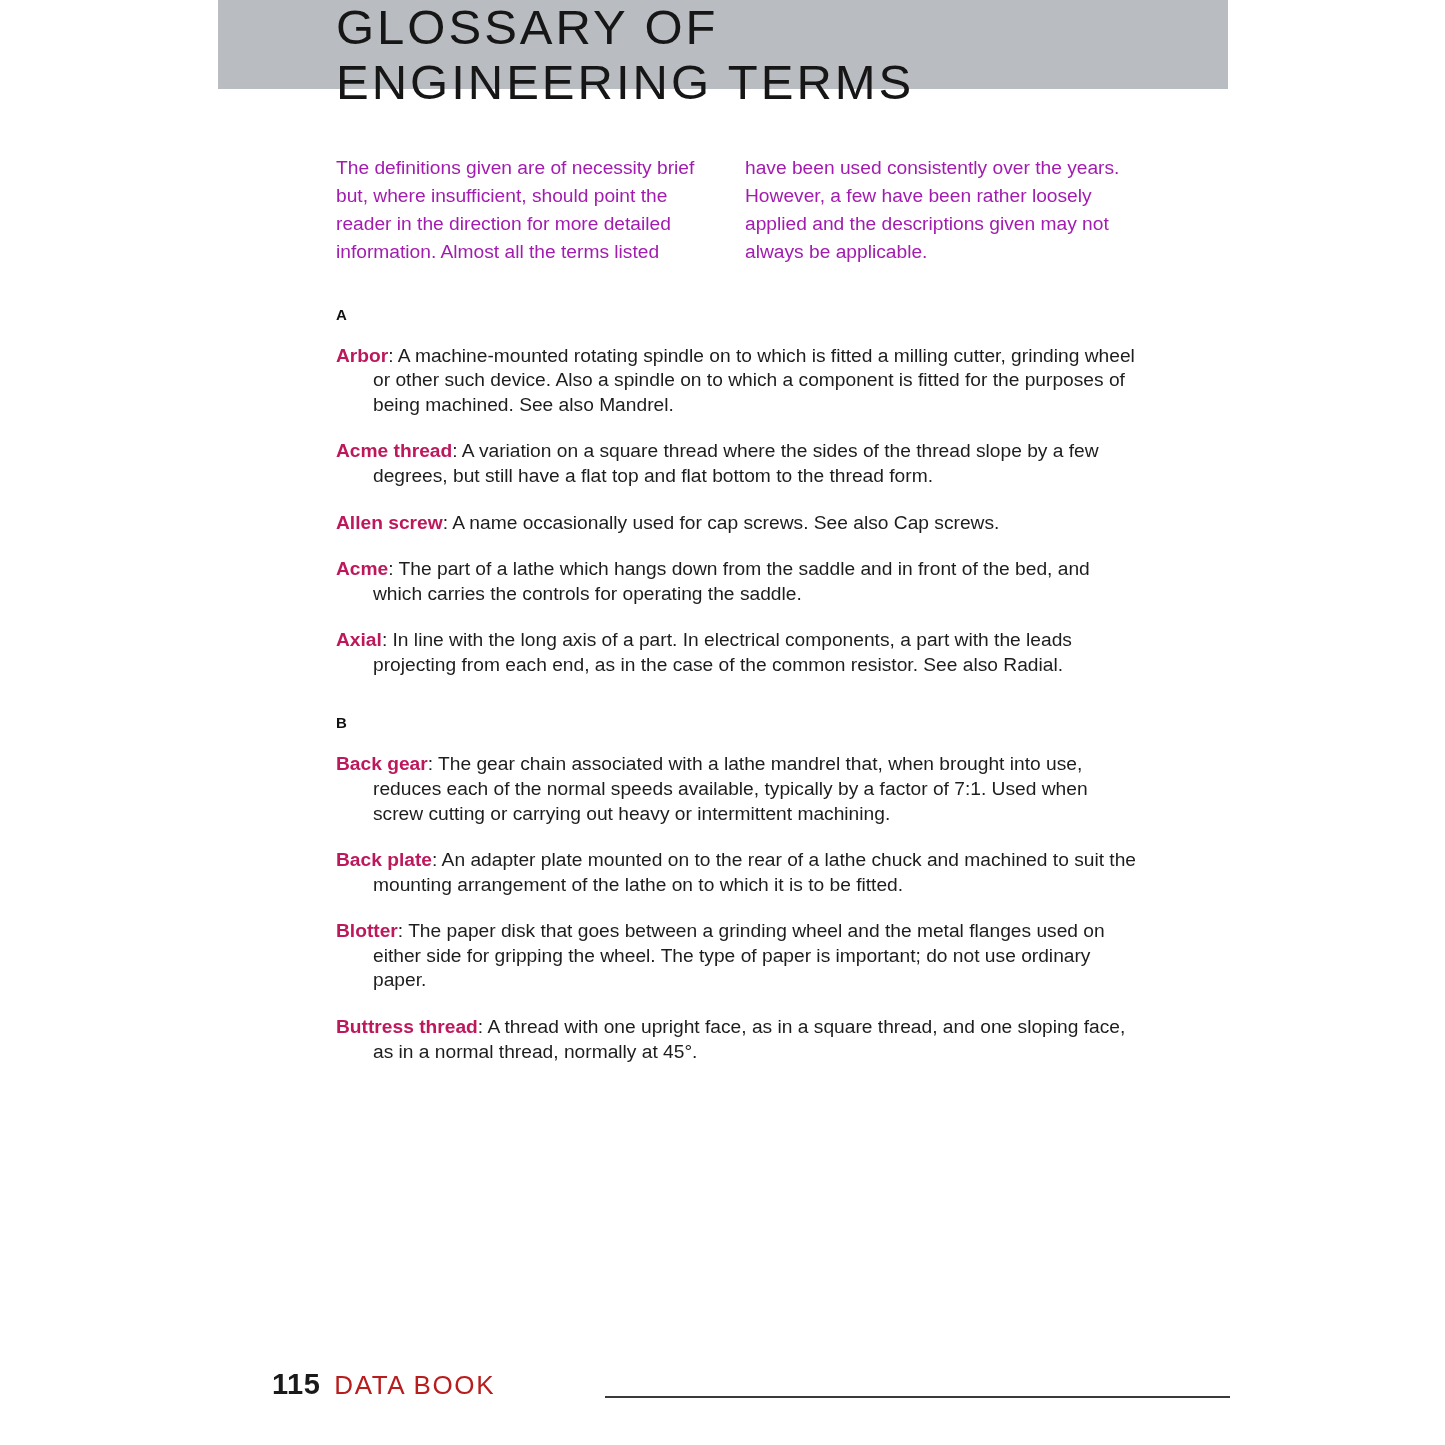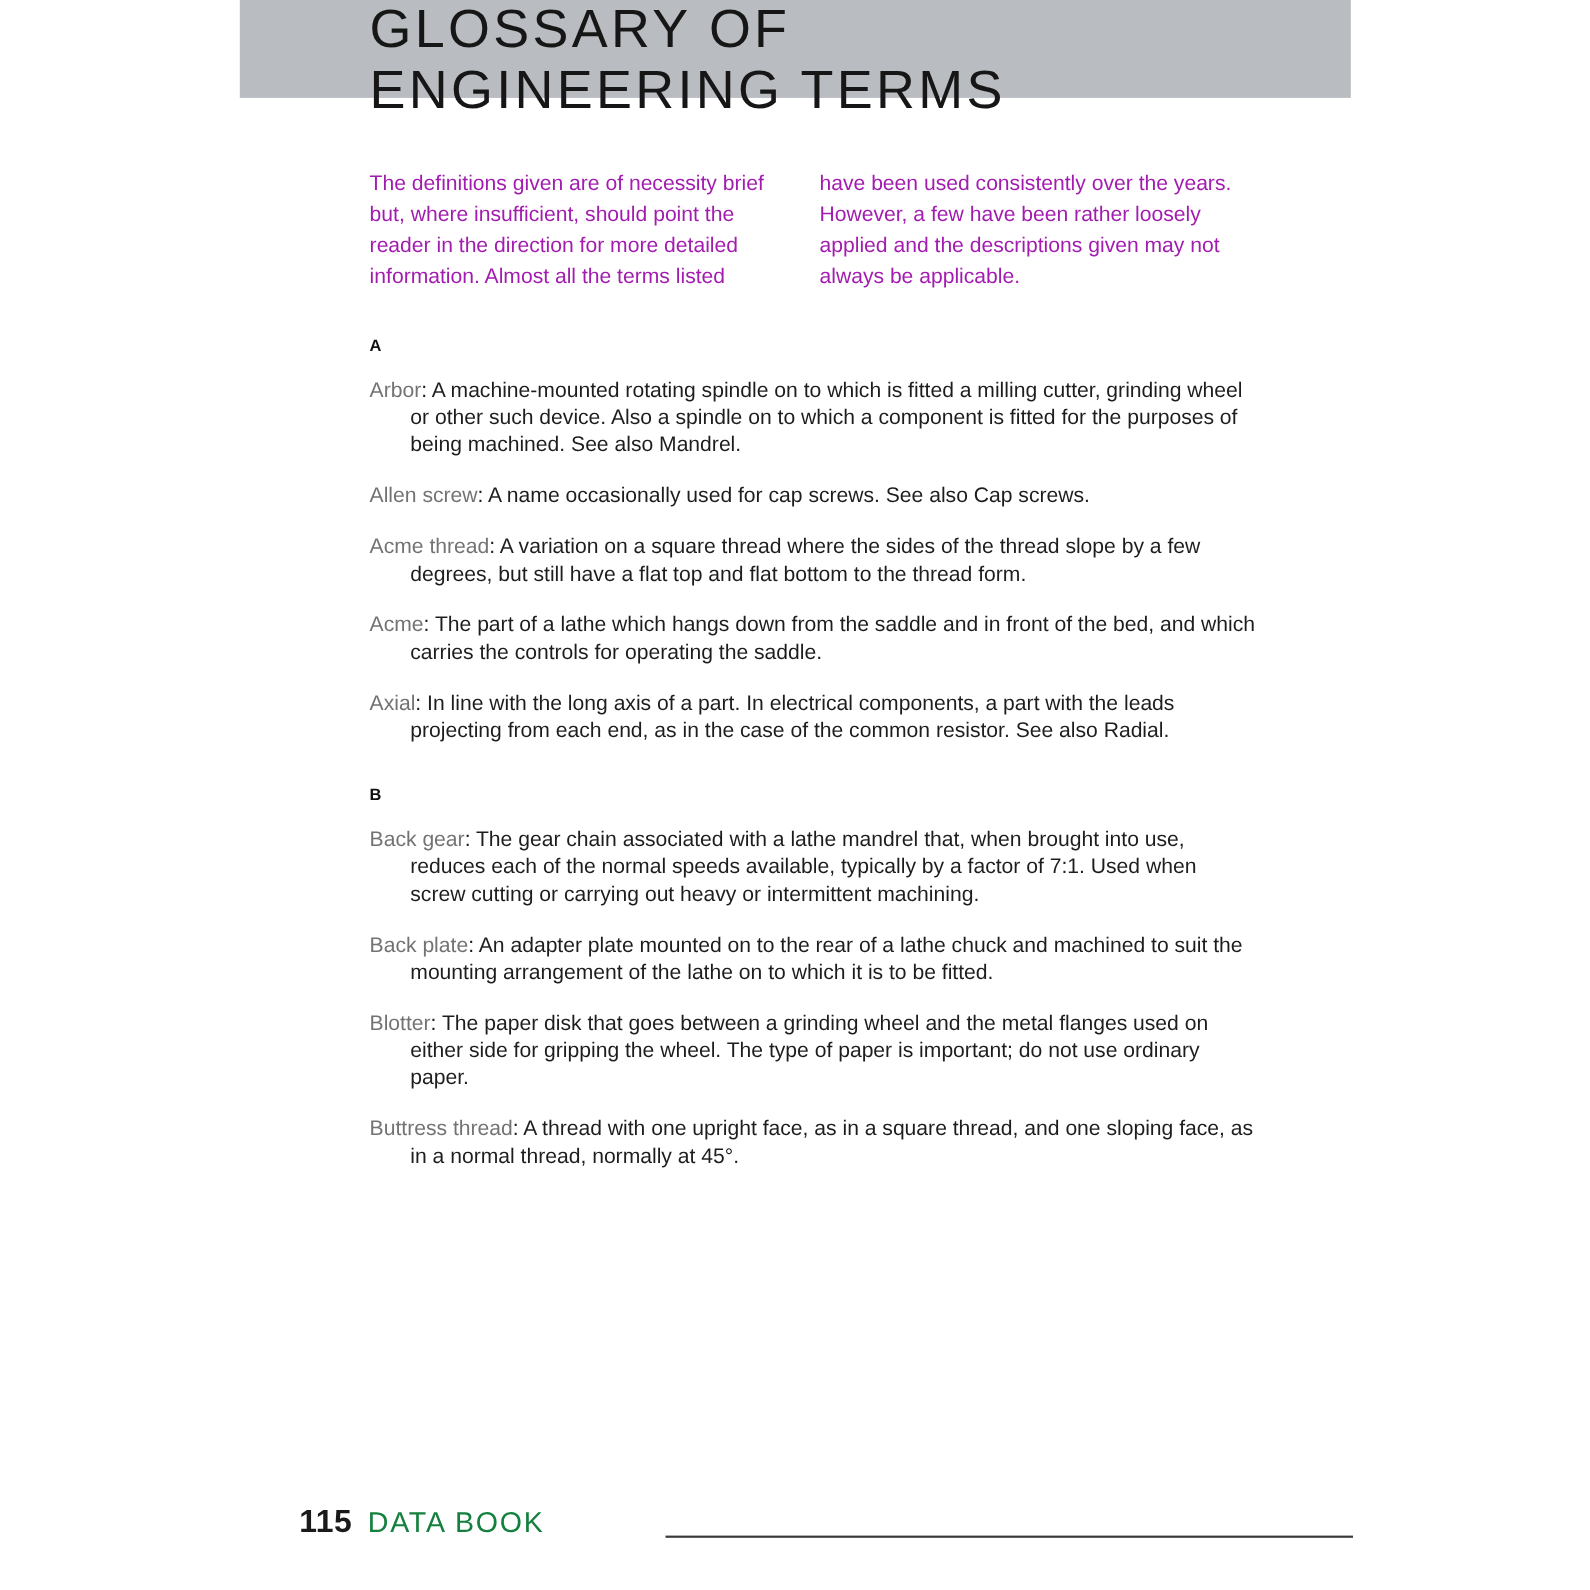--- a/index.html
+++ b/index.html
@@ -73,21 +73,21 @@
   .section-letter.subsequent { margin-top: 38px; }
 
   .entry {
     margin: 0 0 22px 0;
     padding-left: 37px;
     text-indent: -37px;
     font-size: 19.2px;
     line-height: 1.28;
     color: #1d1d1d;
   }
-  .entry .term { font-weight: normal; color: #737373; }
+  .entry .term { font-weight: bold; color: #be185d; }
 
   
   .footer {
     position: absolute;
     left: 272px;
     top: 1368px;
     width: 970px;
     height: 40px;
     display: flex;
     align-items: baseline;
@@ -103,21 +103,21 @@
     font-size: 31px;
     font-weight: 900;
     letter-spacing: 0.4px;
     color: #0a0a0a;
     margin-right: 11px;
   }
   .footer-book-subtitle {
     font-size: 26px;
     font-weight: 400;
     letter-spacing: 1.6px;
-    color: #15803d;
+    color: #b91c1c;
   }
   .footer-rule {
     position: absolute;
     left: 605px;
     top: 1396px;
     width: 625px;
     height: 2px;
     background: #3a3a3a;
   }
 </style>
@@ -138,22 +138,22 @@
       <p>The definitions given are of necessity brief but, where insufficient, should point the reader in the direction for more detailed information. Almost all the terms listed</p>
     </div>
     <div class="intro-col">
       <p>have been used consistently over the years. However, a few have been rather loosely applied and the descriptions given may not always be applicable.</p>
     </div>
   </div>
 
   <div class="glossary">
       <div class="section-letter">A</div>
       <p class="entry"><span class="term">Arbor</span><span class="definition">: A machine-mounted rotating spindle on to which is fitted a milling cutter, grinding wheel or other such device. Also a spindle on to which a component is fitted for the purposes of being machined. See also Mandrel.</span></p>
+      <p class="entry"><span class="term">Acme thread</span><span class="definition">: A variation on a square thread where the sides of the thread slope by a few degrees, but still have a flat top and flat bottom to the thread form.</span></p>
       <p class="entry"><span class="term">Allen screw</span><span class="definition">: A name occasionally used for cap screws. See also Cap screws.</span></p>
-      <p class="entry"><span class="term">Acme thread</span><span class="definition">: A variation on a square thread where the sides of the thread slope by a few degrees, but still have a flat top and flat bottom to the thread form.</span></p>
       <p class="entry"><span class="term">Acme</span><span class="definition">: The part of a lathe which hangs down from the saddle and in front of the bed, and which carries the controls for operating the saddle.</span></p>
       <p class="entry"><span class="term">Axial</span><span class="definition">: In line with the long axis of a part. In electrical components, a part with the leads projecting from each end, as in the case of the common resistor. See also Radial.</span></p>
       <div class="section-letter subsequent">B</div>
       <p class="entry"><span class="term">Back gear</span><span class="definition">: The gear chain associated with a lathe mandrel that, when brought into use, reduces each of the normal speeds available, typically by a factor of 7:1. Used when screw cutting or carrying out heavy or intermittent machining.</span></p>
       <p class="entry"><span class="term">Back plate</span><span class="definition">: An adapter plate mounted on to the rear of a lathe chuck and machined to suit the mounting arrangement of the lathe on to which it is to be fitted.</span></p>
       <p class="entry"><span class="term">Blotter</span><span class="definition">: The paper disk that goes between a grinding wheel and the metal flanges used on either side for gripping the wheel. The type of paper is important; do not use ordinary paper.</span></p>
       <p class="entry"><span class="term">Buttress thread</span><span class="definition">: A thread with one upright face, as in a square thread, and one sloping face, as in a normal thread, normally at 45°.</span></p>
     </div>
 
 </div>

